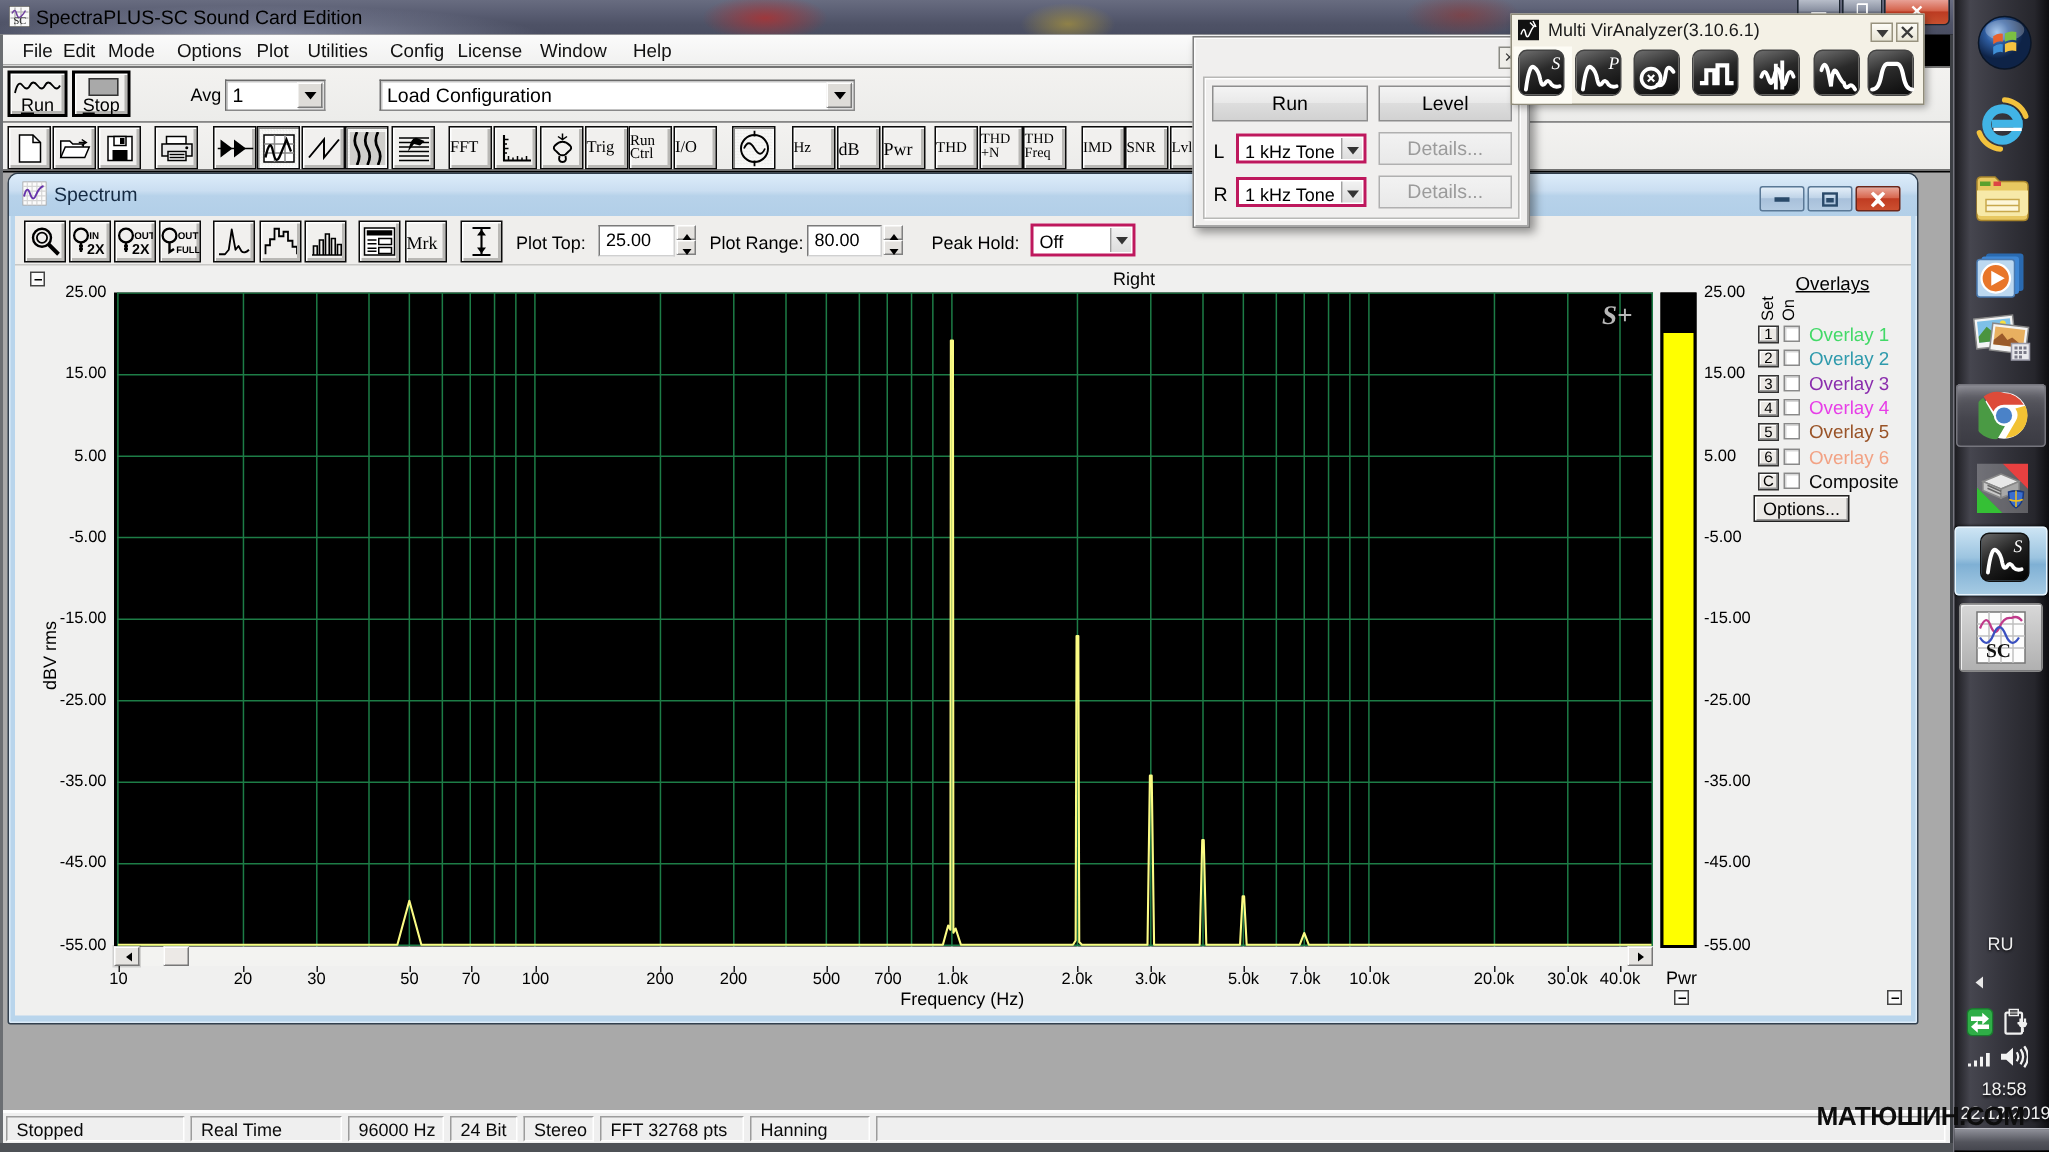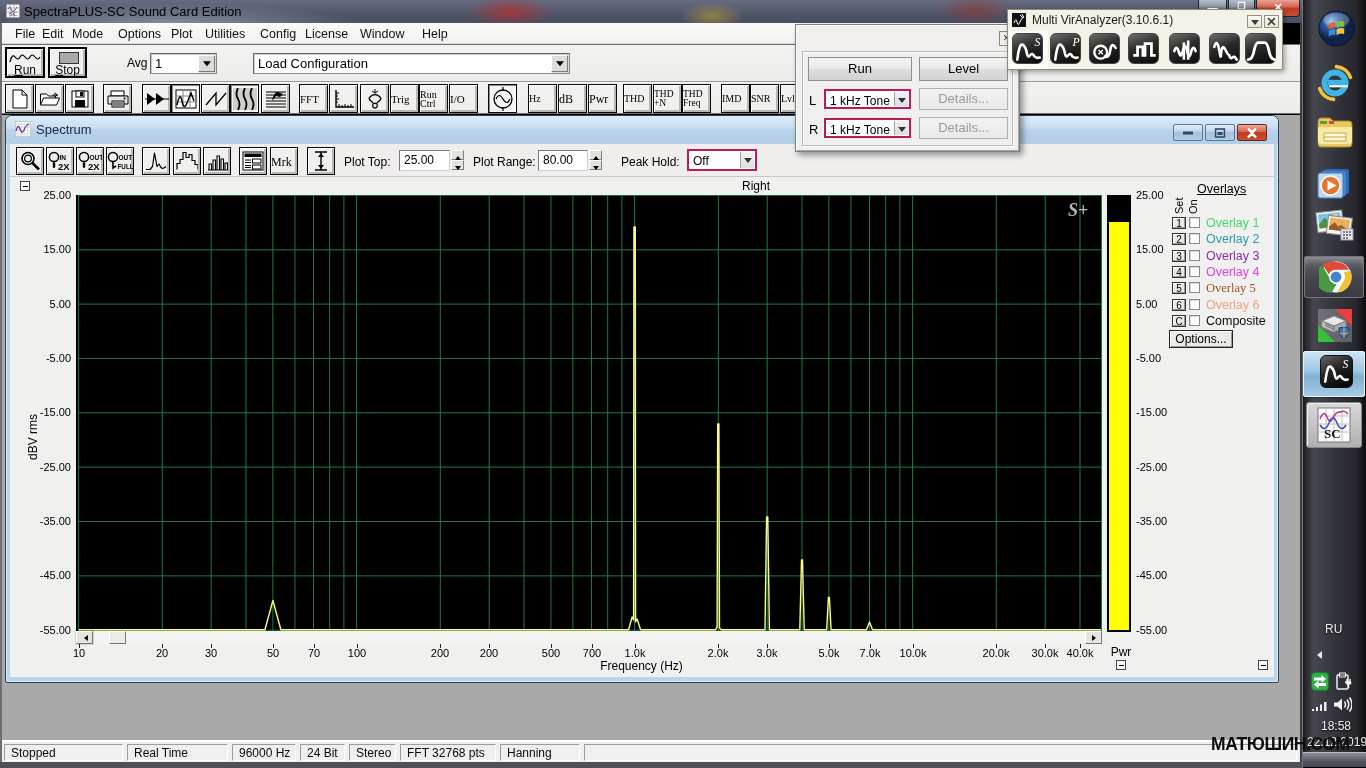--- a/index.html
+++ b/index.html
@@ -524,21 +524,21 @@
 <div class="chk abs" style="left:1189px;top:233.3px;"></div>
 <div class="olab abs" style="left:1206px;top:232.3px;color:#2e9aac;">Overlay 2</div>
 <div class="numbtn abs" style="left:1172px;top:249.60000000000002px;">3</div>
 <div class="chk abs" style="left:1189px;top:249.60000000000002px;"></div>
 <div class="olab abs" style="left:1206px;top:248.60000000000002px;color:#8a2dad;">Overlay 3</div>
 <div class="numbtn abs" style="left:1172px;top:265.90000000000003px;">4</div>
 <div class="chk abs" style="left:1189px;top:265.90000000000003px;"></div>
 <div class="olab abs" style="left:1206px;top:264.90000000000003px;color:#e73ee7;">Overlay 4</div>
 <div class="numbtn abs" style="left:1172px;top:282.20000000000005px;">5</div>
 <div class="chk abs" style="left:1189px;top:282.20000000000005px;"></div>
-<div class="olab abs" style="left:1206px;top:281.20000000000005px;color:#995327;font-family:Liberation Serif, serif;">Overlay 5</div>
+<div class="olab abs" style="left:1206px;top:281.20000000000005px;color:#995327;">Overlay 5</div>
 <div class="numbtn abs" style="left:1172px;top:298.50000000000006px;">6</div>
 <div class="chk abs" style="left:1189px;top:298.50000000000006px;"></div>
 <div class="olab abs" style="left:1206px;top:297.50000000000006px;color:#f2a284;">Overlay 6</div>
 <div class="numbtn abs" style="left:1172px;top:314.80000000000007px;">C</div>
 <div class="chk abs" style="left:1189px;top:314.80000000000007px;"></div>
 <div class="olab abs" style="left:1206px;top:313.80000000000007px;color:#0a0a0a;">Composite</div>
 <div class="w7btn abs" style="left:1169px;top:330px;width:64px;height:18px;background:#eceae7;border:1px solid #222;box-shadow:inset 1px 1px 0 #fff,inset -1px -1px 0 #999;font-size:12px;padding-top:1px;">Options...</div>
 <div id="statusbar" class="abs">
 <div class="sseg abs" style="left:4px;width:119px;">Stopped</div>
 <div class="sseg abs" style="left:127px;width:101px;">Real Time</div>

